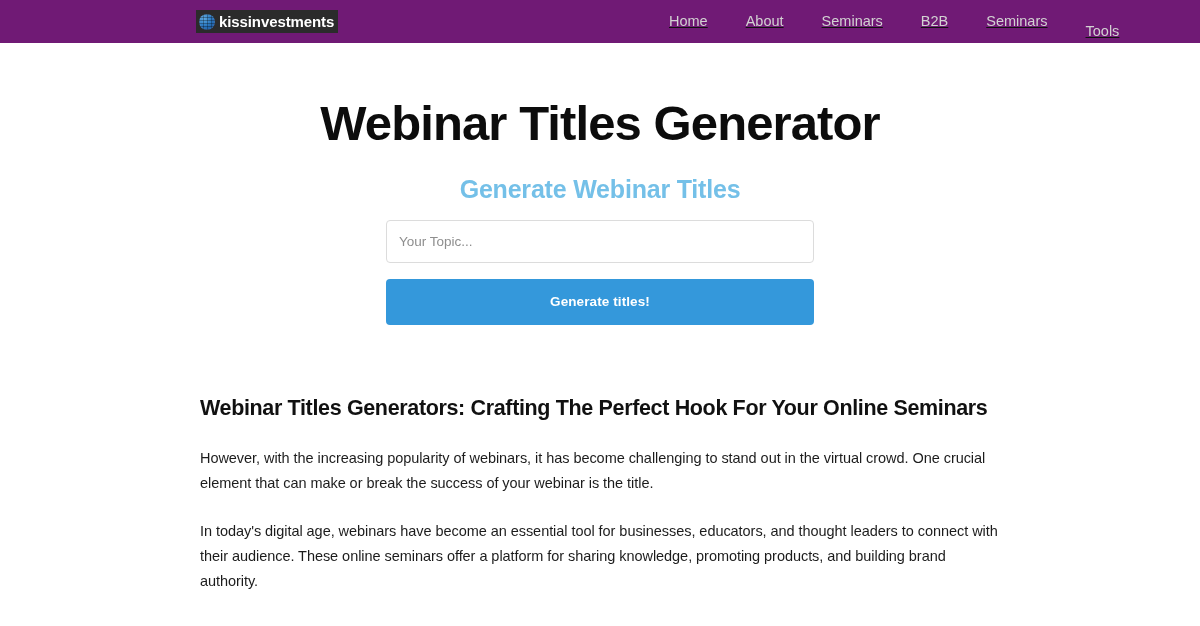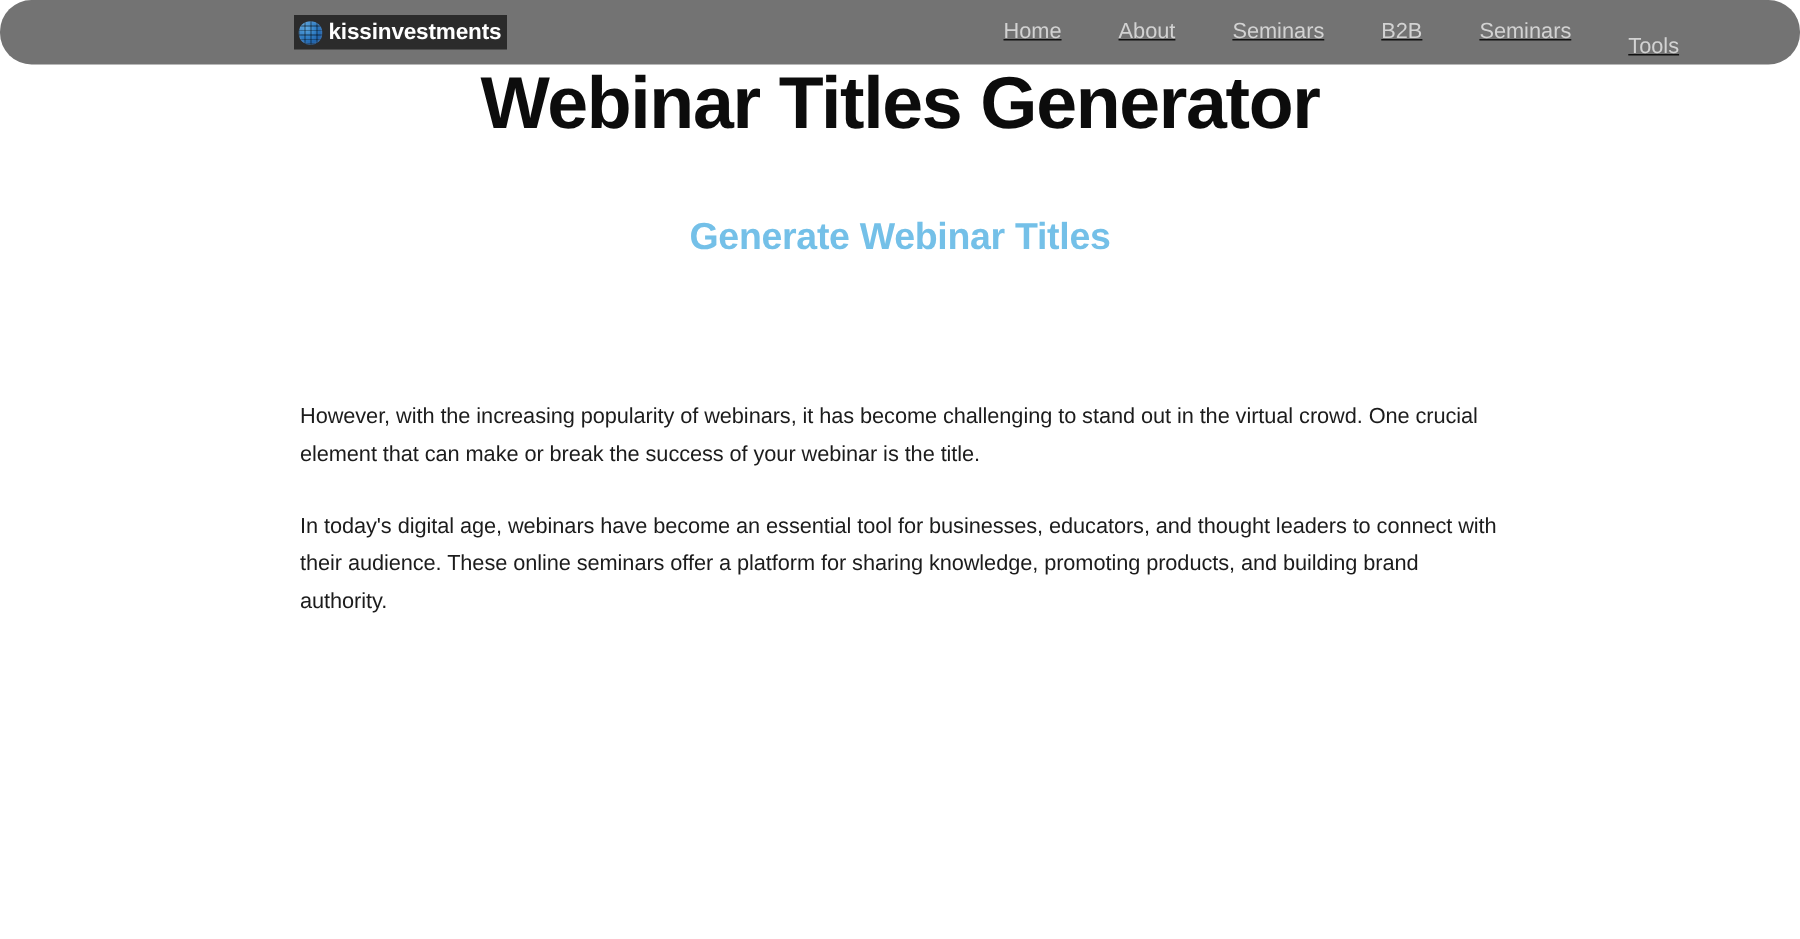--- a/index.html
+++ b/index.html
@@ -12,25 +12,24 @@
     overflow: hidden;
     background: #ffffff;
     font-family: "Liberation Sans", sans-serif;
     color: #111111;
     -webkit-font-smoothing: antialiased;
   }
 
   
   #topbar {
     height: 43px;
-    background: #737373;
+    background: #701a75;
     display: flex;
     align-items: center;
     position: relative;
-    border-radius: 21px;
   }
   #brand {
     position: absolute;
     left: 196px;
     top: 10px;
     height: 23px;
     display: flex;
     align-items: center;
     background: #2b2b2b;
     padding: 0 4px 0 3px;
@@ -77,30 +76,31 @@
     text-decoration: none;
     margin-right: 38px;
     white-space: nowrap;
     line-height: 43px;
   }
   #mainnav a:last-child { margin-right: 0; margin-top: 20px; }
 
   
   #hero-title {
     margin: 0;
+    padding-top: 54px;
     text-align: center;
     font-size: 49px;
     font-weight: bold;
     letter-spacing: -0.9px;
     line-height: 1.08;
     color: #0c0c0c;
   }
 
   #tool {
-    margin-top: 47px;
+    margin-top: 24px;
     text-align: center;
   }
   #tool-heading {
     margin: 0;
     font-size: 25px;
     font-weight: bold;
     color: #74c0e8;
     letter-spacing: -0.2px;
     line-height: 1.2;
   }
@@ -184,19 +184,24 @@
     <a href="#">Tools</a>
   </nav>
 
 </div>
 
 <h1 id="hero-title">Webinar Titles Generator</h1>
 
 <section id="tool">
   <h2 id="tool-heading">Generate Webinar Titles</h2>
 
+  <div id="tool-form">
+    <input id="topic-input" type="text" placeholder="Your Topic..." style="">
+    <button id="generate-button">Generate titles!</button>
+  </div>
 </section>
 
 <article id="article">
+  <h2 id="article-heading">Webinar Titles Generators: Crafting The Perfect Hook For Your Online Seminars</h2>
   <p>However, with the increasing popularity of webinars, it has become challenging to stand out in the virtual crowd. One crucial element that can make or break the success of your webinar is the title.</p>
   <p>In today's digital age, webinars have become an essential tool for businesses, educators, and thought leaders to connect with their audience. These online seminars offer a platform for sharing knowledge, promoting products, and building brand authority.</p>
 
 </article>
 
 </body></html>

